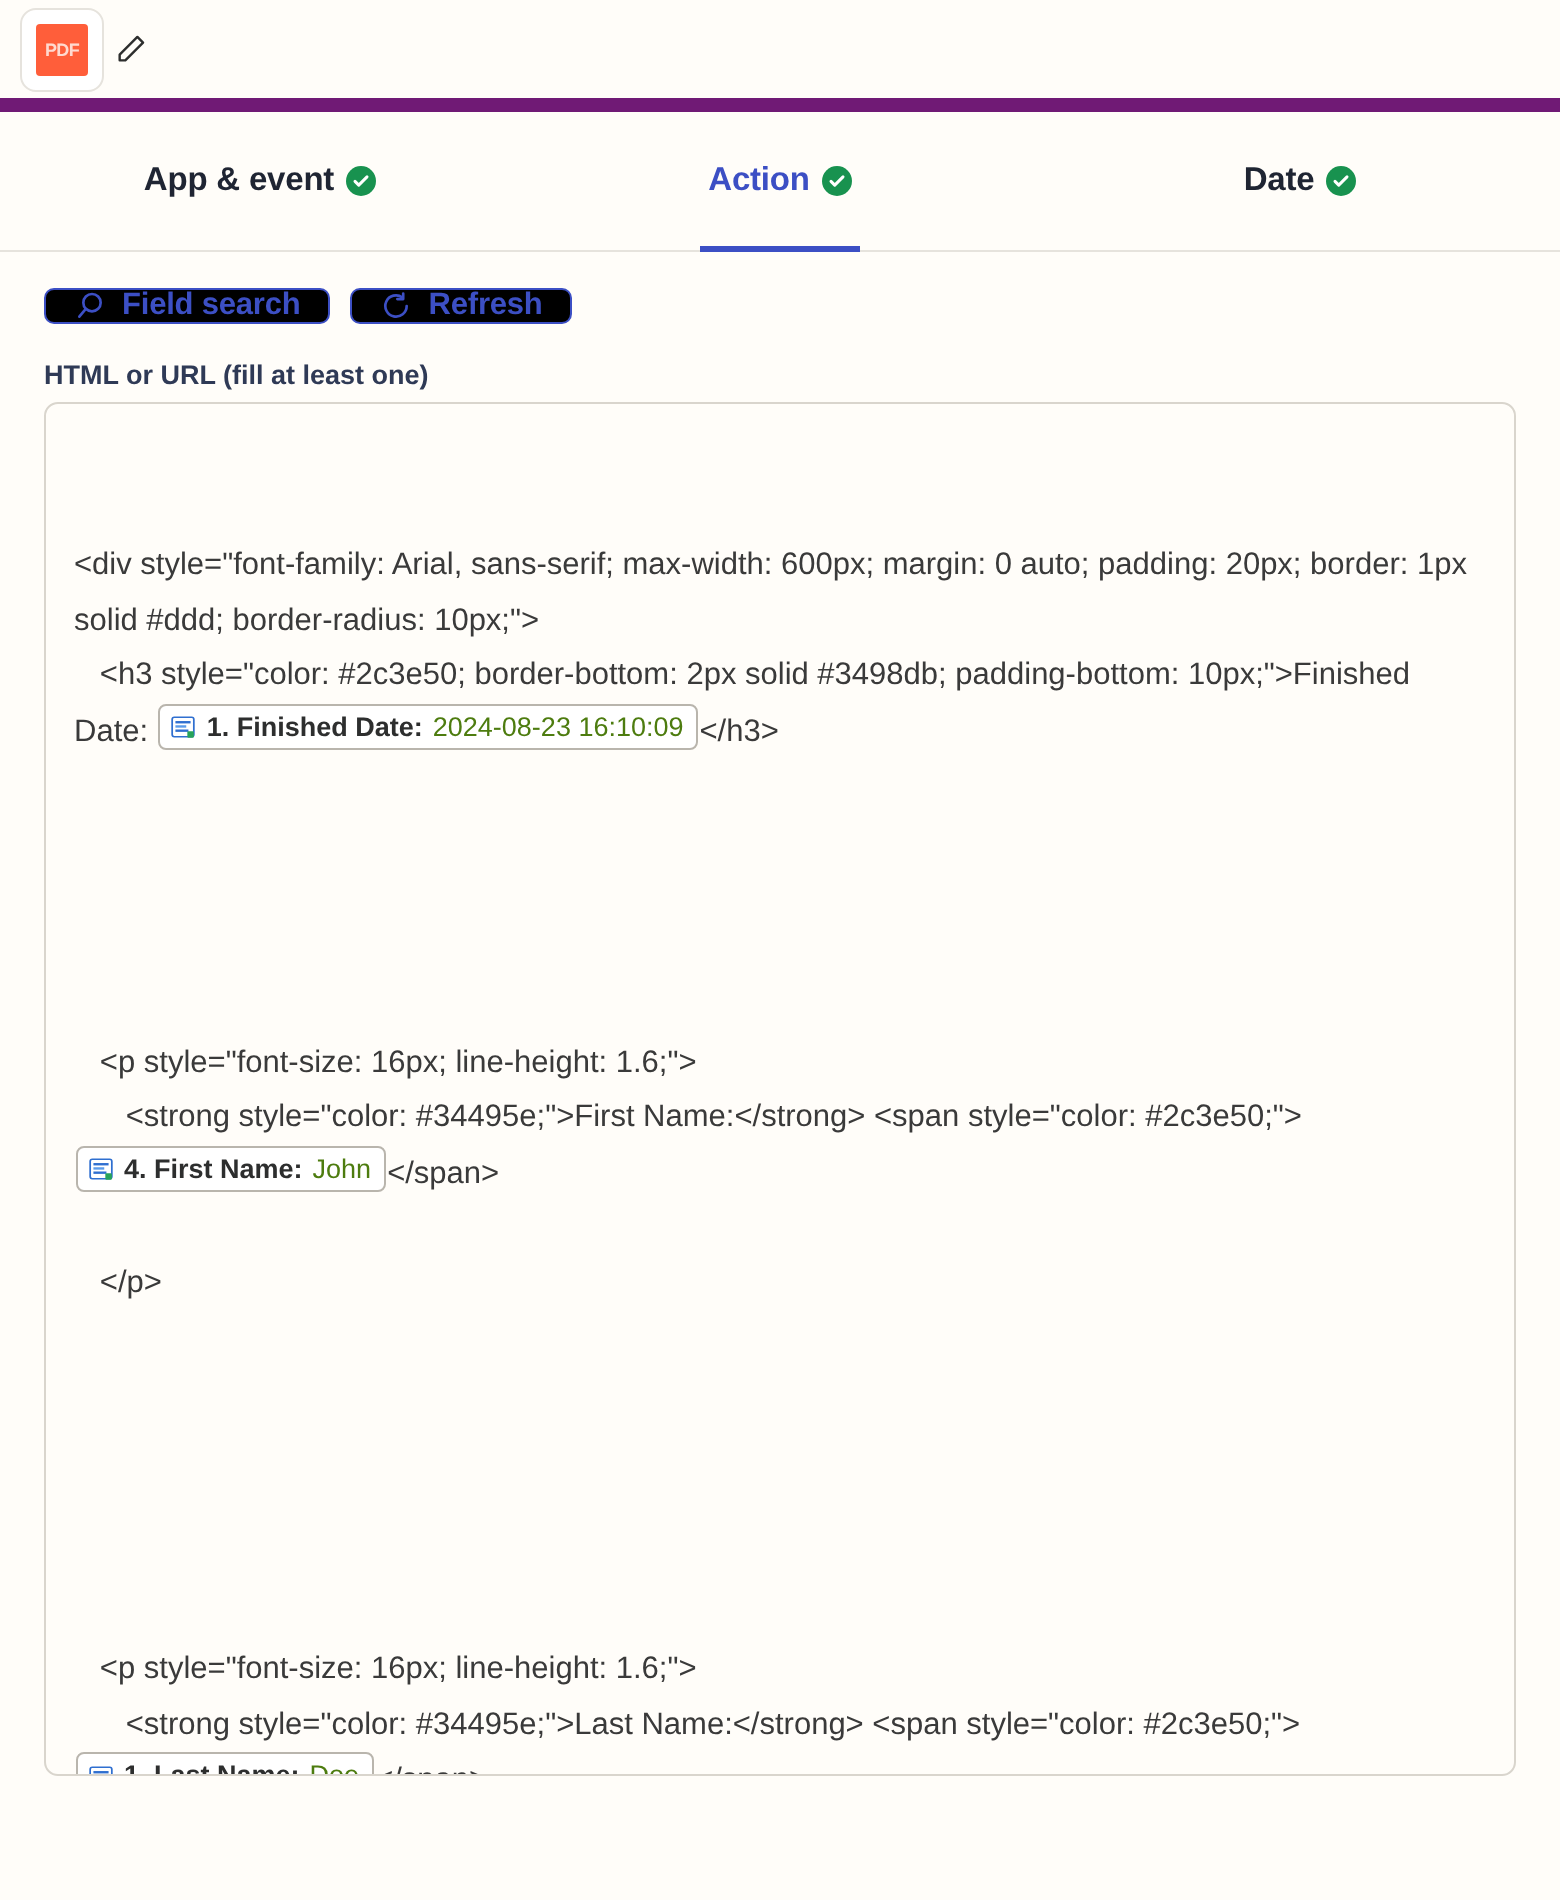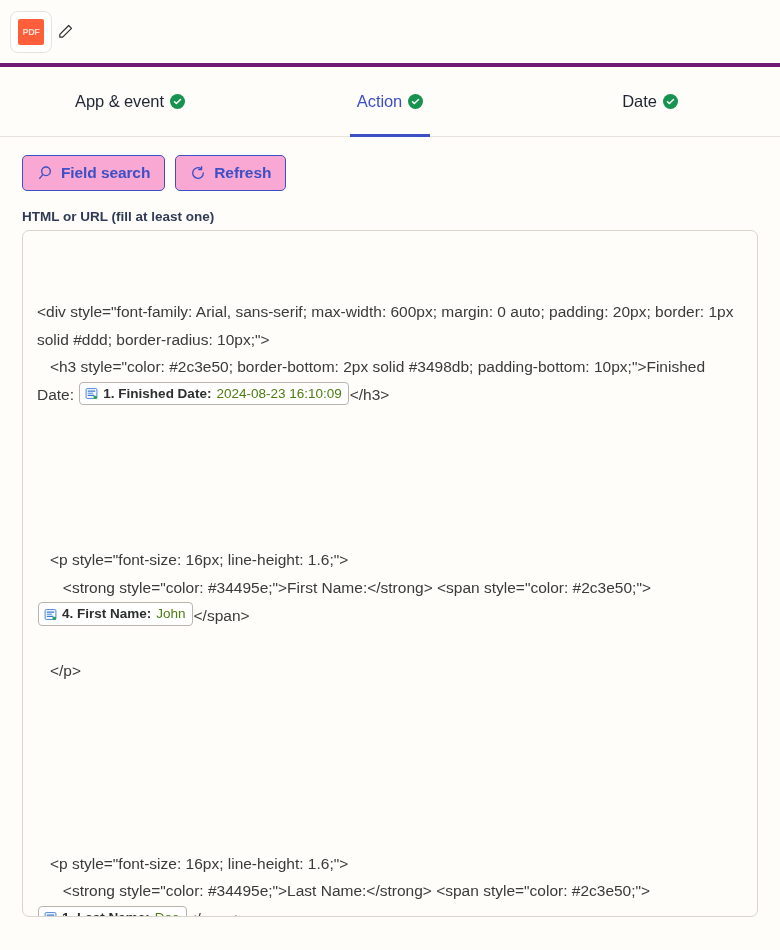--- a/index.html
+++ b/index.html
@@ -10,25 +10,25 @@
     width: 780px;
     height: 950px;
     background: #fffdf9;
     font-family: "Liberation Sans", sans-serif;
     color: #2d2e2e;
     overflow: hidden;
   }
 
   
   .header {
-    height: 67px;
+    height: 56px;
     display: flex;
     align-items: center;
     padding: 0 14px 0 10px;
-    border-bottom: 4px solid #701a75;
+    border-bottom: 7px solid #701a75;
     box-sizing: border-box;
   }
   .app-icon-wrap {
     width: 40px;
     height: 40px;
     background: #ffffff;
     border: 1px solid #e6e3dd;
     border-radius: 8px;
     display: flex;
     align-items: center;
@@ -77,21 +77,21 @@
     position: relative;
     box-sizing: border-box;
   }
   .tab {
     flex: 1;
     display: flex;
     align-items: center;
     justify-content: center;
     gap: 6px;
     font-size: 16.5px;
-    font-weight: normal;
+    font-weight: bold;
     color: #1f2533;
     cursor: pointer;
     position: relative;
     letter-spacing: -0.1px;
   }
   .tab.active {
     color: #3c4fc4;
   }
   .tab.active::after {
     content: "";
@@ -117,25 +117,25 @@
   
   .toolbar {
     display: flex;
     gap: 10px;
     padding: 18px 0 0 22px;
   }
   .tool-btn {
     display: inline-flex;
     align-items: center;
     gap: 8px;
-    height: 36px;
+    height: 18px;
     padding: 0 14px;
     border: 1px solid #3c4fc4;
     border-radius: 5px;
-    background: #f9a8d4;
+    background: #000000;
     color: #3c4fc4;
     font-size: 15.5px;
     font-weight: bold;
     font-family: "Liberation Sans", sans-serif;
     cursor: pointer;
     letter-spacing: -0.1px;
   }
 
   
   .field-label {

